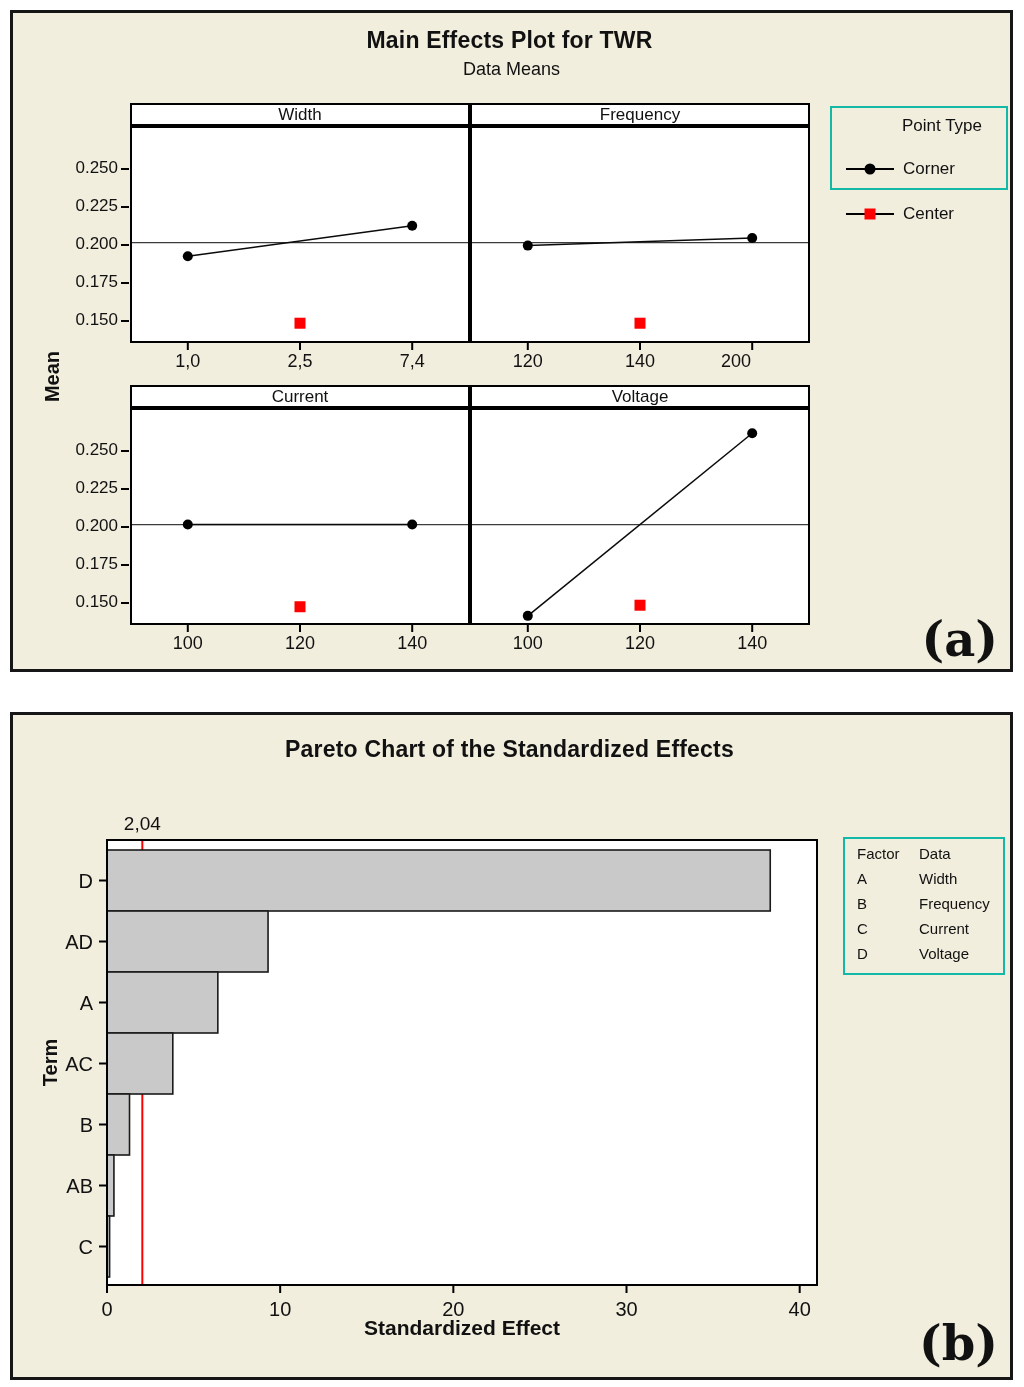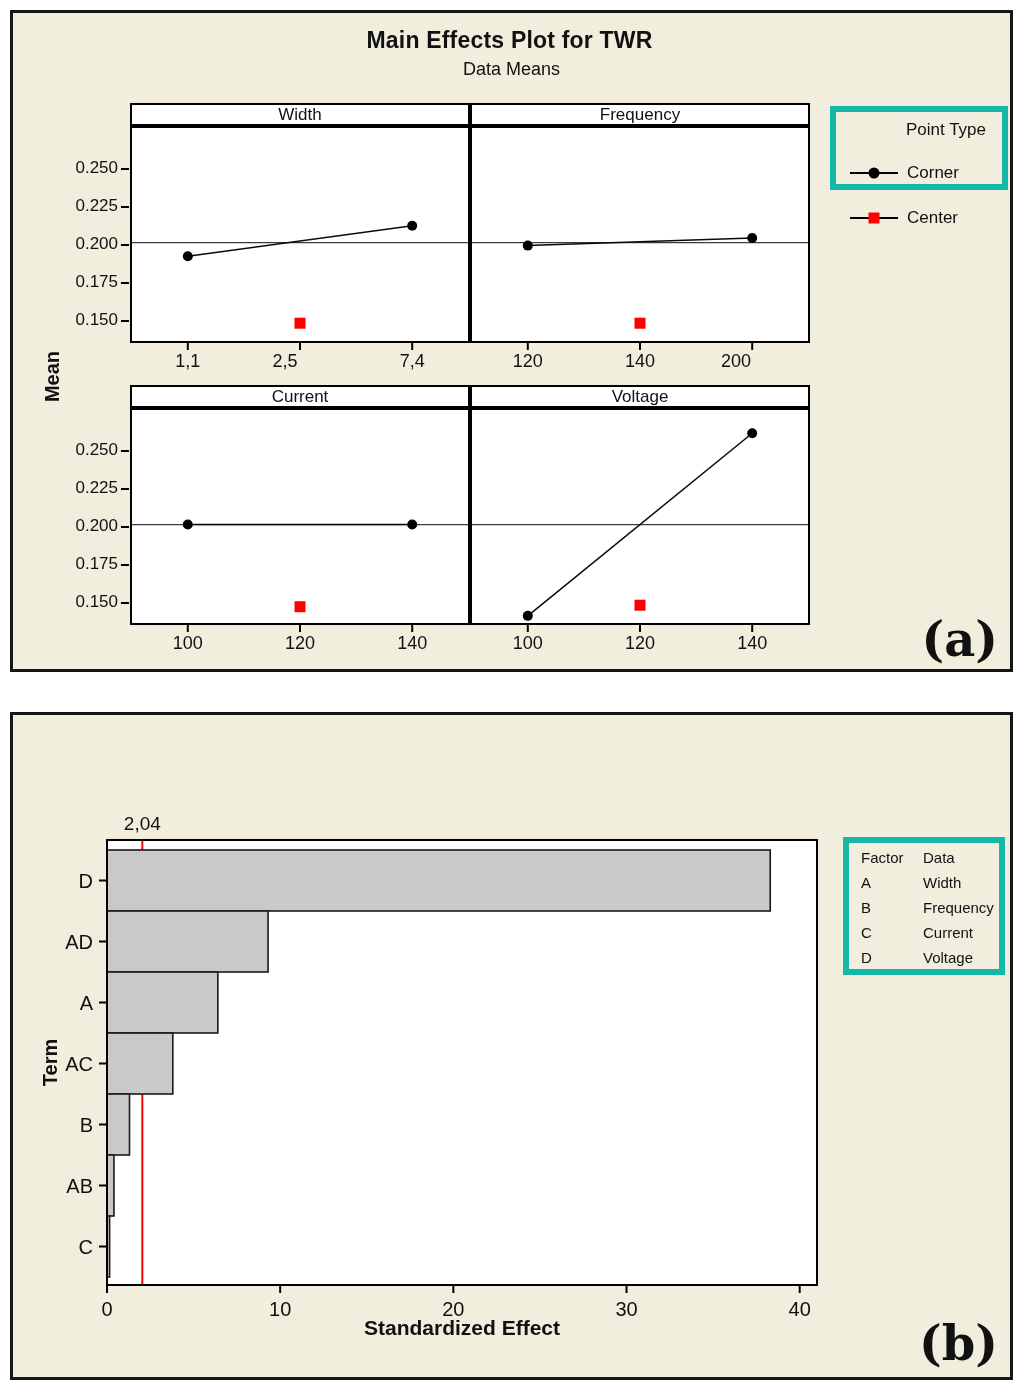--- a/index.html
+++ b/index.html
@@ -20,21 +20,21 @@
     font-size:20px; font-weight:700; transform:rotate(-90deg); }
   #me-ylabel { left:4px; top:352px; }
   #pareto-ylabel { left:2px; top:336px; }
   .panel-header { position:absolute; background:#ffffff; border:2px solid #000;
     text-align:center; font-size:17px; line-height:20px; }
   .panel-svg { position:absolute; }
   .xtick-row { position:absolute; height:22px; }
   .xtick-label { position:absolute; transform:translateX(-50%); font-size:18px; white-space:nowrap; }
   .ytick-label { position:absolute; width:66px; text-align:right; font-size:17px; line-height:18px; }
   .ytick-mark { position:absolute; width:8px; height:0; border-top:2px solid #000; }
-  .legend-box { position:absolute; background:#f2eede; border:6px solid #14b8a6; }
+  .legend-box { position:absolute; background:#f2eede; border:2px solid #14b8a6; }
   #legend-a { left:817px; top:93px; width:178px; height:84px; }
   .legend-a-title { margin:8px 0 0 70px; font-size:17px; }
   .legend-a-row { display:flex; align-items:center; height:25px; margin-left:12px;margin-top:20px; }
   .legend-a-row .lab { font-size:17px; margin-left:7px; }
   #legend-b { left:830px; top:122px; width:162px; height:138px; padding:6px 0 0 12px; }
   .legend-b-row { display:flex; height:25px; font-size:15px; }
   .legend-b-row .c1 { width:62px; }
   .corner-label { position:absolute; font-family:"DejaVu Serif","Liberation Serif",serif;
     font-weight:700; font-size:48px; }
   #fig-a .corner-label { right:12px; bottom:2px; }
@@ -67,22 +67,22 @@
           <line x1="2" y1="116.56521739130434" x2="338" y2="116.56521739130434" stroke="#3c3c3c" stroke-width="1.3"></line>
           <line x1="57.800000000000004" y1="130.2608695652174" x2="282.2" y2="99.82608695652176" stroke="#0a0a0a" stroke-width="1.5"></line>
           <circle cx="57.800000000000004" cy="130.2608695652174" r="5" fill="#000000"></circle>
           <circle cx="282.2" cy="99.82608695652176" r="5" fill="#000000"></circle>
           <rect x="164.5" y="191.71739130434784" width="11" height="11" fill="#ff0000"></rect>
           <line x1="57.800000000000004" y1="216" x2="57.800000000000004" y2="224" stroke="#000" stroke-width="2"></line>
           <line x1="170" y1="216" x2="170" y2="224" stroke="#000" stroke-width="2"></line>
           <line x1="282.2" y1="216" x2="282.2" y2="224" stroke="#000" stroke-width="2"></line>
         </svg>
         <div class="xtick-row" style="left:117px; top:338px; width:340px;">
-          <span class="xtick-label" style="left:57.800000000000004px;">1,1</span>
-          <span class="xtick-label" style="left:155px;">2,5</span>
+          <span class="xtick-label" style="left:57.800000000000004px;">1,0</span>
+          <span class="xtick-label" style="left:170px;">2,5</span>
           <span class="xtick-label" style="left:282.2px;">7,4</span>
         </div>
         <div class="panel-header" style="left:457px; top:90px; width:340px; height:23px;"><span>Frequency</span></div>
         <svg class="panel-svg" width="340" height="226" style="left:457px; top:113px; position:absolute;">
           <rect x="1" y="1" width="338" height="215" fill="#ffffff" stroke="#000" stroke-width="2"></rect>
           <line x1="2" y1="116.56521739130434" x2="338" y2="116.56521739130434" stroke="#3c3c3c" stroke-width="1.3"></line>
           <line x1="57.800000000000004" y1="119.6086956521739" x2="282.2" y2="112.00000000000003" stroke="#0a0a0a" stroke-width="1.5"></line>
           <circle cx="57.800000000000004" cy="119.6086956521739" r="5" fill="#000000"></circle>
           <circle cx="282.2" cy="112.00000000000003" r="5" fill="#000000"></circle>
           <rect x="164.5" y="191.71739130434784" width="11" height="11" fill="#ff0000"></rect>
@@ -156,20 +156,21 @@
               <rect x="20.5" y="2.5" width="11" height="11" fill="#ff0000"></rect>
             </svg>
             <span class="lab">Center</span>
           </div>
         </div>
     </div>
     <div class="corner-label">(a)</div>
   </section>
 
   <section class="figure" id="fig-b">
+    <div class="fig-title">Pareto Chart of the Standardized Effects</div>
     <div class="y-axis-title" id="pareto-ylabel">Term</div>
     <div id="pareto-plot" style="position:absolute; inset:0;">
         <svg width="790" height="532" style="position:absolute; left:40px; top:95px;">
           <rect x="54" y="30" width="710" height="445" fill="#ffffff"></rect>
           <line x1="89.32682926829268" y1="30" x2="89.32682926829268" y2="475" stroke="#ff0000" stroke-width="2"></line>
           <rect x="54" y="40" width="663.2439024390243" height="61" fill="#c9c9c9" stroke="#1a1a1a" stroke-width="1.6"></rect>
           <line x1="46" y1="70.5" x2="54" y2="70.5" stroke="#000" stroke-width="2"></line>
           <text x="40" y="77.5" text-anchor="end" font-size="20" fill="#111">D</text>
           <rect x="54" y="101" width="161.0487804878049" height="61" fill="#c9c9c9" stroke="#1a1a1a" stroke-width="1.6"></rect>
           <line x1="46" y1="131.5" x2="54" y2="131.5" stroke="#000" stroke-width="2"></line>

